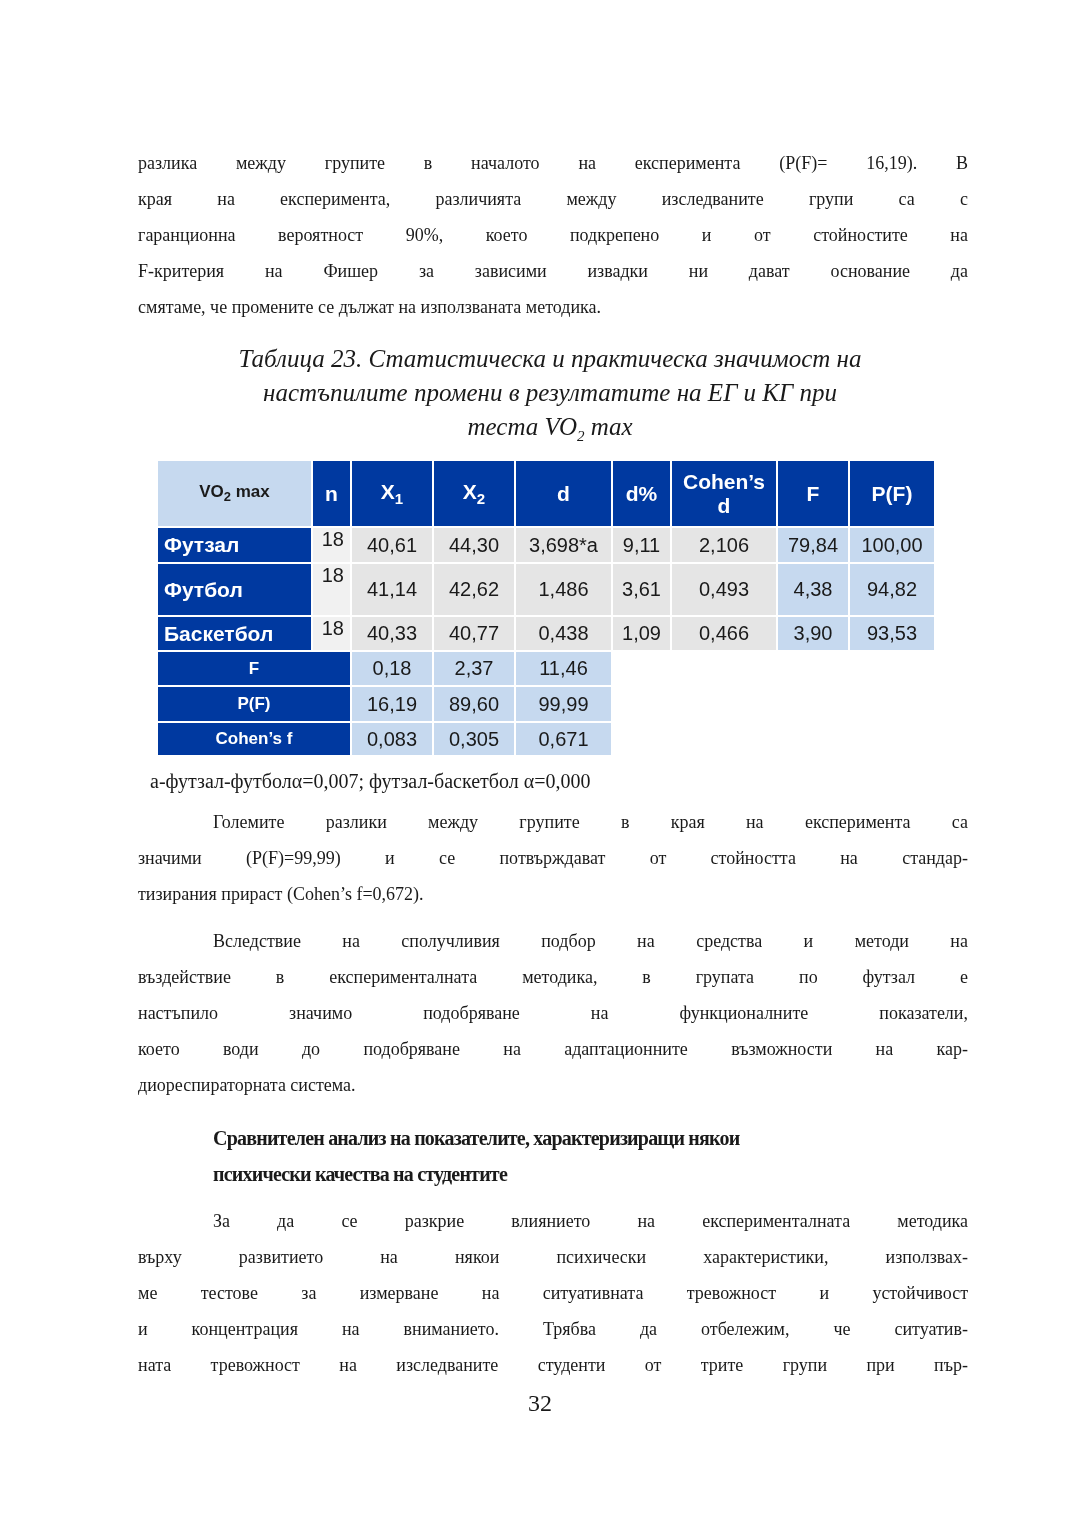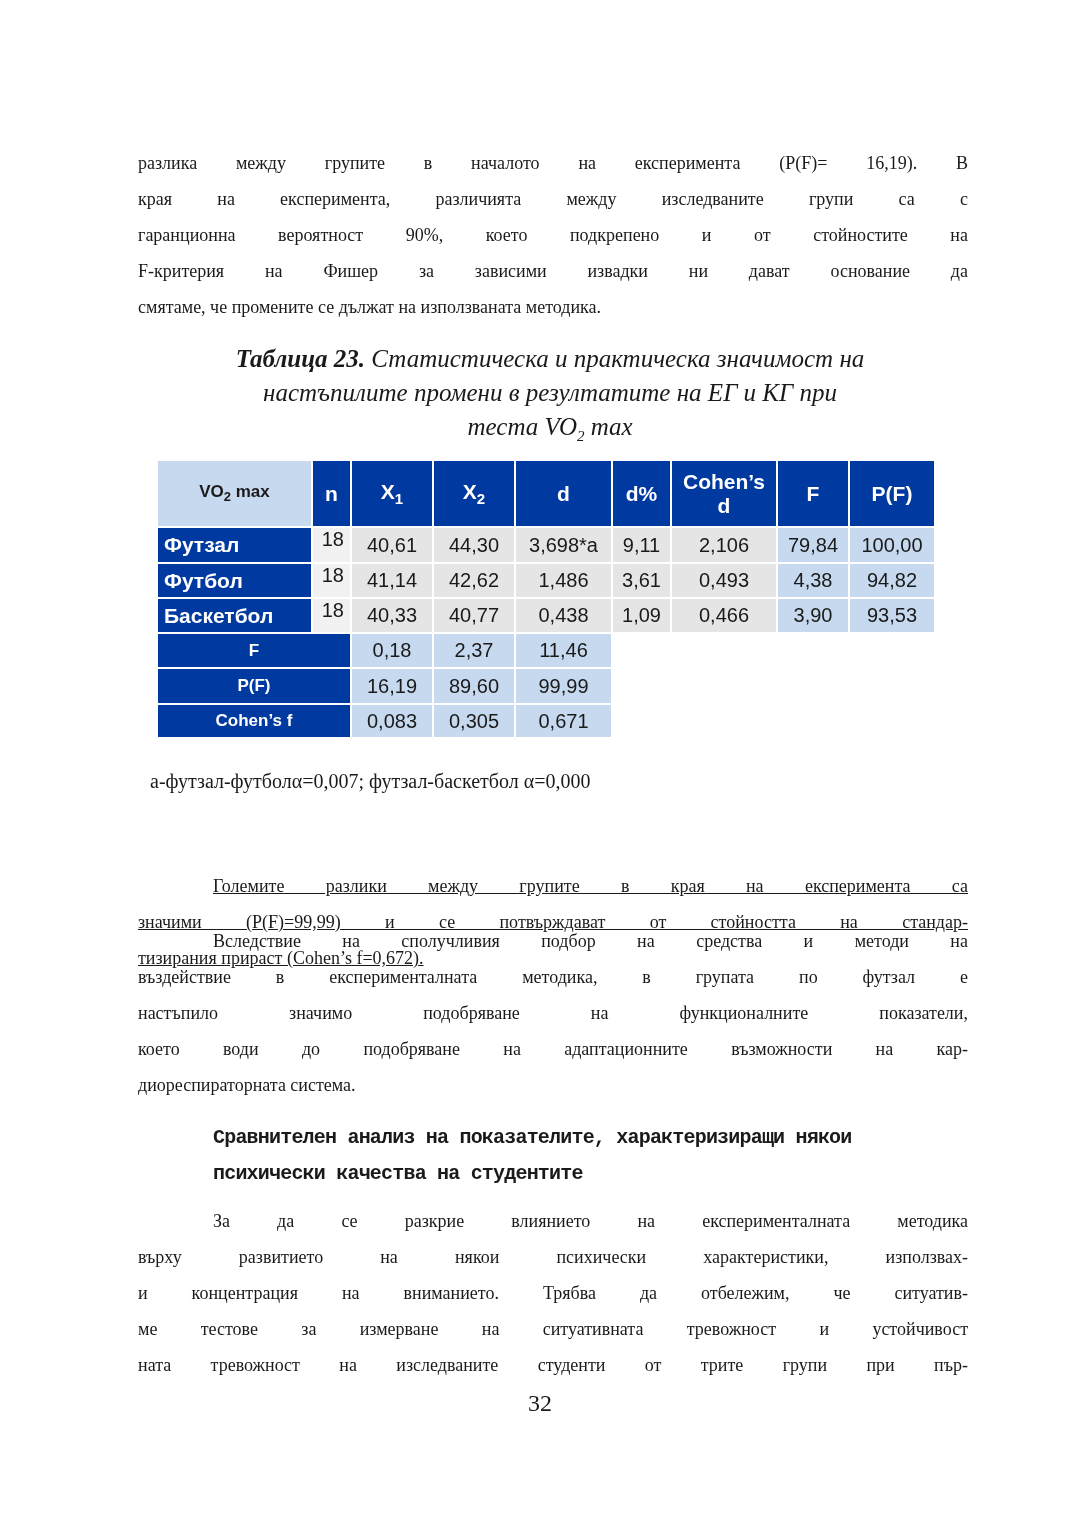--- a/index.html
+++ b/index.html
@@ -5,37 +5,37 @@
   html, body { margin: 0; padding: 0; background: #ffffff; }
   body { width: 1080px; height: 1530px; position: relative; overflow: hidden;
          font-family: "Liberation Serif", serif; color: #1a1a1a; }
   .para { position: absolute; left: 138px; width: 830px; font-size: 18px; line-height: 36px;
           text-align: justify; margin: 0; }
   .para .line { display: block; text-align: justify; text-align-last: justify; white-space: nowrap; height: 36px; }
   .para .line.last { text-align-last: left; }
   .para .line.indent { padding-left: 75px; }
   .caption { position: absolute; left: 150px; width: 800px; text-align: center; font-style: italic;
              font-size: 25px; line-height: 34px; }
-  .caption b { font-style: italic; font-weight: bold; }
+  .caption b { font-style: italic; font-weight: normal; }
   .caption sub { font-size: 15px; }
   table.stats { position: absolute; left: 158px; top: 461px; border-collapse: separate; border-spacing: 2px;
                 margin-left: -2px; margin-top: -2px;
                 font-family: "Liberation Sans", sans-serif; }
   table.stats td { padding: 0; text-align: center; vertical-align: middle; font-size: 20px; color: #1a1a1a; }
   .hdr { background: #0039a0; color: #ffffff !important; font-weight: bold; font-size: 21px !important; }
   .hdr-corner { background: #c6d9ef; color: #1a1a1a; font-weight: bold; font-size: 17px !important; }
   .rowlbl { background: #0039a0; color: #ffffff !important; font-weight: bold; text-align: left !important;
             padding-left: 6px !important; font-size: 21px !important; }
   .sumlbl { background: #0039a0; color: #ffffff !important; font-weight: bold; font-size: 17px !important; }
   .grey { background: #e5e5e5; }
   .blue { background: #c6d9ef; }
   .nval { background: #f1f1f1; text-align: right !important; padding-right: 6px !important; vertical-align: top !important; }
   .empty { background: transparent; }
   .note { position: absolute; left: 150px; top: 770px; font-size: 20px; font-family: "Liberation Serif", serif; }
-  .heading { position: absolute; left: 213px; width: 740px; font-family: Liberation Mono, monospace;
+  .heading { position: absolute; left: 213px; width: 740px; font-family: Liberation Serif, serif;
              font-weight: bold; font-size: 20px; line-height: 36px; letter-spacing: -0.8px; color: #1a1a1a; }
   .pagenum { position: absolute; left: 0; width: 1080px; top: 1390px; text-align: center; font-size: 24px; }
 </style>
 </head>
 <body>
 
 <div class="para" style="top:145px;">
   <span class="line">разлика между групите в началото на експеримента (P(F)= 16,19). В</span>
   <span class="line">края на експеримента, различията между изследваните групи са с</span>
   <span class="line">гаранционна вероятност 90%, което подкрепено и от стойностите на</span>
@@ -80,21 +80,21 @@
     <td class="rowlbl">Футзал</td>
     <td class="nval">18</td>
     <td class="grey">40,61</td>
     <td class="grey">44,30</td>
     <td class="grey">3,698*a</td>
     <td class="grey">9,11</td>
     <td class="grey">2,106</td>
     <td class="blue">79,84</td>
     <td class="blue">100,00</td>
   </tr>
-  <tr style="height:33px;">
+  <tr style="height:51px;">
     <td class="rowlbl">Футбол</td>
     <td class="nval">18</td>
     <td class="grey">41,14</td>
     <td class="grey">42,62</td>
     <td class="grey">1,486</td>
     <td class="grey">3,61</td>
     <td class="grey">0,493</td>
     <td class="blue">4,38</td>
     <td class="blue">94,82</td>
   </tr>
@@ -128,21 +128,21 @@
     <td class="blue">0,083</td>
     <td class="blue">0,305</td>
     <td class="blue">0,671</td>
     <td class="empty" colspan="4"></td>
   </tr>
 </tbody>
   </table>
 
 <div class="note">а-футзал-футболα=0,007; футзал-баскетбол α=0,000</div>
 
-<div class="para" style="top:868px;text-decoration:underline;">
+<div class="para" style="top:804px;">
   <span class="line indent">Големите разлики между групите в края на експеримента са</span>
   <span class="line">значими (P(F)=99,99) и се потвърждават от стойността на стандар-</span>
   <span class="line last">тизирания прираст (Cohen’s f=0,672).</span>
 </div>
 
 <div class="para" style="top:923px;">
   <span class="line indent">Вследствие на сполучливия подбор на средства и методи на</span>
   <span class="line">въздействие в експерименталната методика, в групата по футзал е</span>
   <span class="line">настъпило значимо подобряване на функционалните показатели,</span>
   <span class="line">което води до подобряване на адаптационните възможности на кар-</span>
@@ -150,18 +150,18 @@
 </div>
 
 <div class="heading" style="top:1120px;">
   <div>Сравнителен анализ на показателите, характеризиращи някои</div>
   <div>психически качества на студентите</div>
 </div>
 
 <div class="para" style="top:1203px;">
   <span class="line indent">За да се разкрие влиянието на експерименталната методика</span>
   <span class="line">върху развитието на някои психически характеристики, използвах-</span>
+  <span class="line">ме тестове за измерване на ситуативната тревожност и устойчивост</span>
   <span class="line">и концентрация на вниманието. Трябва да отбележим, че ситуатив-</span>
-  <span class="line">ме тестове за измерване на ситуативната тревожност и устойчивост</span>
   <span class="line">ната тревожност на изследваните студенти от трите групи при пър-</span>
 </div>
 
 <div class="pagenum">32</div>
 
 </body></html>

